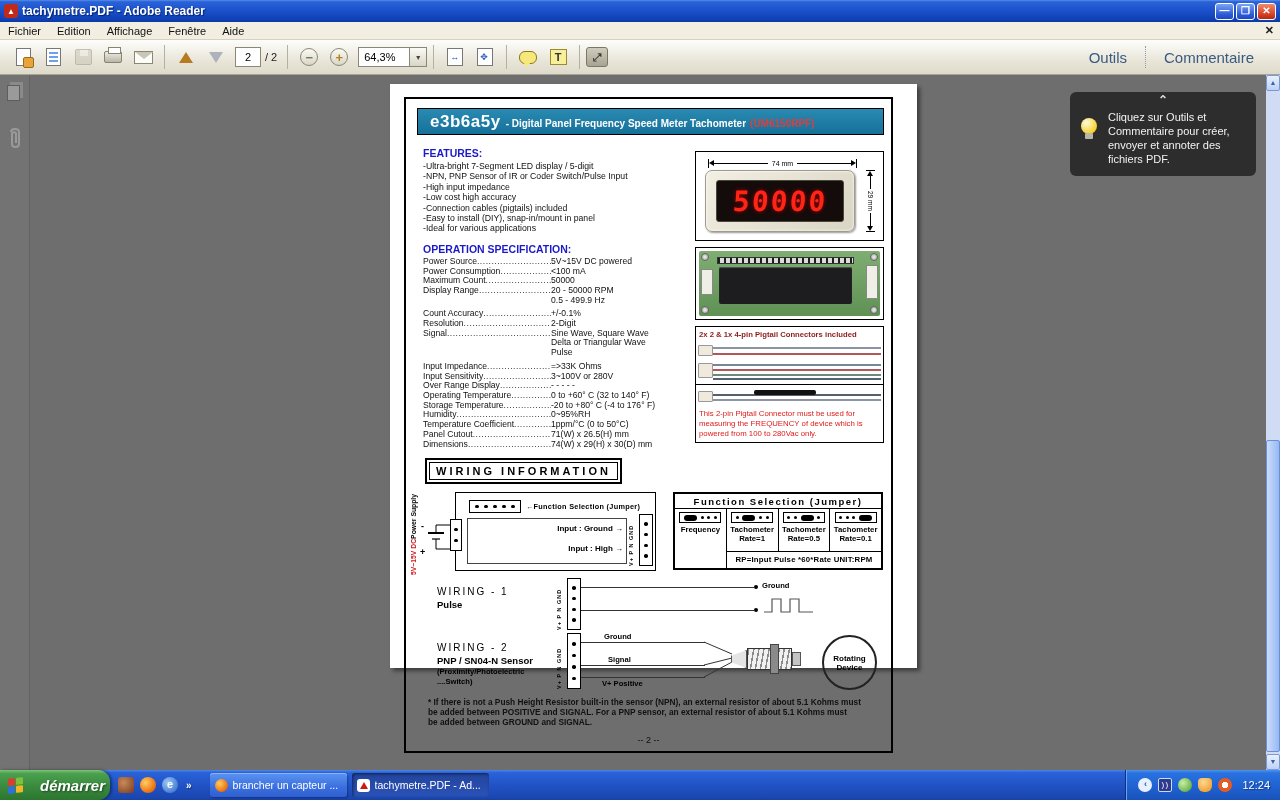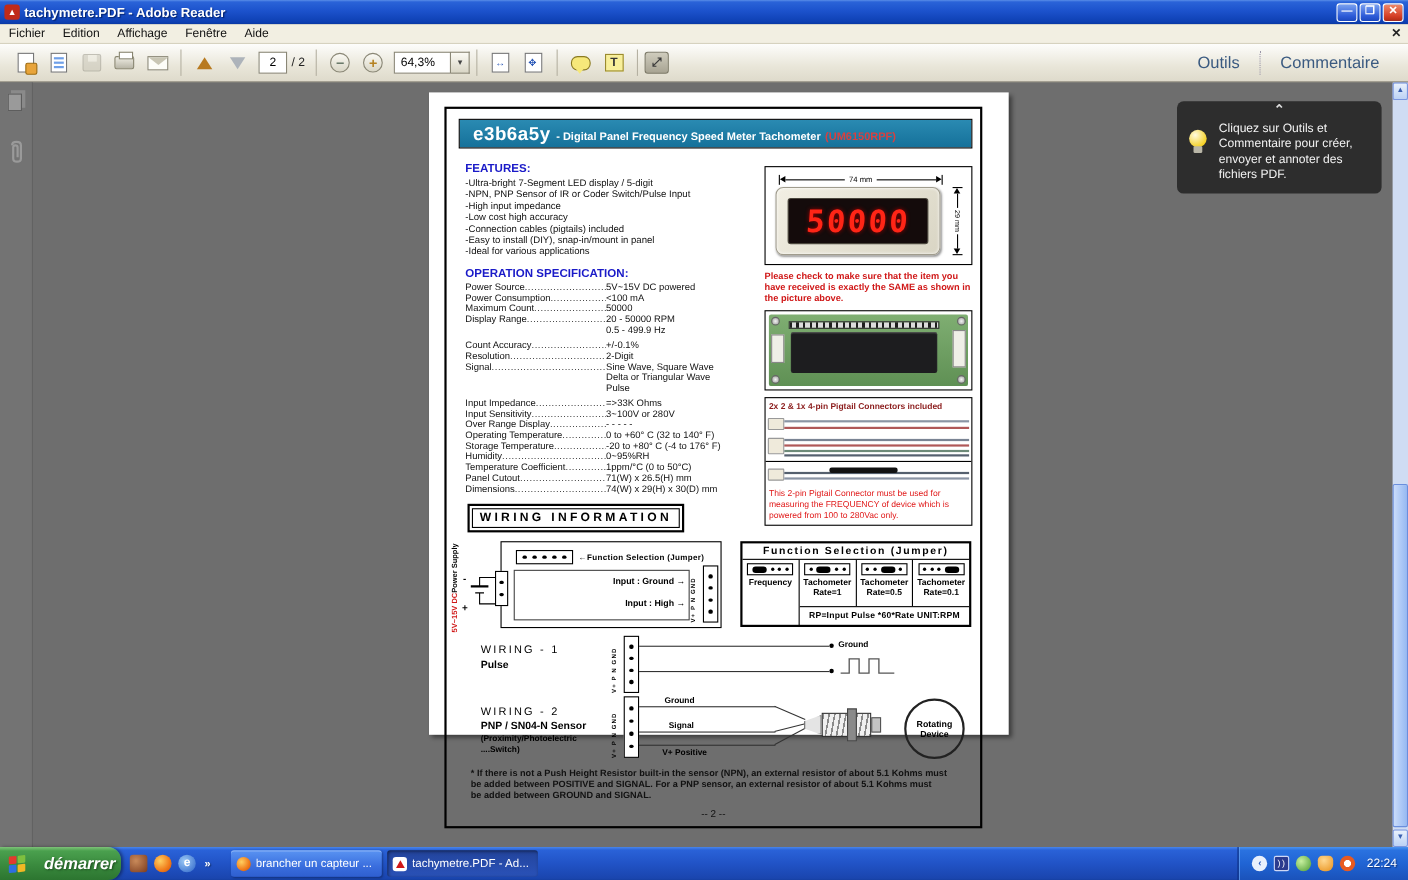--- a/index.html
+++ b/index.html
@@ -494,21 +494,20 @@
             <span class="tick"></span>
               <span class="arr-u"></span>
               <span class="dline"></span>
             <span class="dlabel">29 mm</span>
             <span class="dline"></span>
               <span class="arr-d"></span>
               <span class="tick"></span>
           </div>
         </div>
 
-        <div class="rednote">Please check to make sure that the item you have received is exactly the SAME as shown in the picture above.</div>
 
         <div class="pbox pcbbox">
           <div class="pcb">
             <div class="pins"></div>
             <div class="chip"></div>
             <div class="conn-l"></div>
             <div class="conn-r"></div>
             <div class="screw" style="left:2px;top:2px"></div>
             <div class="screw" style="right:2px;top:2px"></div>
             <div class="screw" style="left:2px;bottom:2px"></div>
@@ -725,15 +724,15 @@
   <div class="tb-spacer"></div>
   <div class="tray">
     <span class="tray-chevron">‹</span>
     <span class="tray-ic" style="background:#2b3b8f;border:1px solid #cfd8f5;border-radius:2px;position:relative">
         <span style="position:absolute;left:2px;top:1px;color:#fff;font-size:8px">)</span>
         <span style="position:absolute;left:6px;top:1px;color:#fff;font-size:8px">)</span>
       </span>
     <span class="tray-ic" style="background:radial-gradient(circle at 35% 35%,#c8f0a0,#4a9a30);border-radius:50%"></span>
     <span class="tray-ic" style="background:radial-gradient(circle at 40% 30%,#ffd890,#e8901a);border-radius:4px 4px 6px 6px"></span>
     <span class="tray-ic" style="background:radial-gradient(circle at 50% 50%,#fff 0 30%,#e85a20 35%);border-radius:50%"></span>
-    <span class="clock">22:24</span>
+    <span class="clock">12:24</span>
   </div>
 </div>
 
 </body></html>

